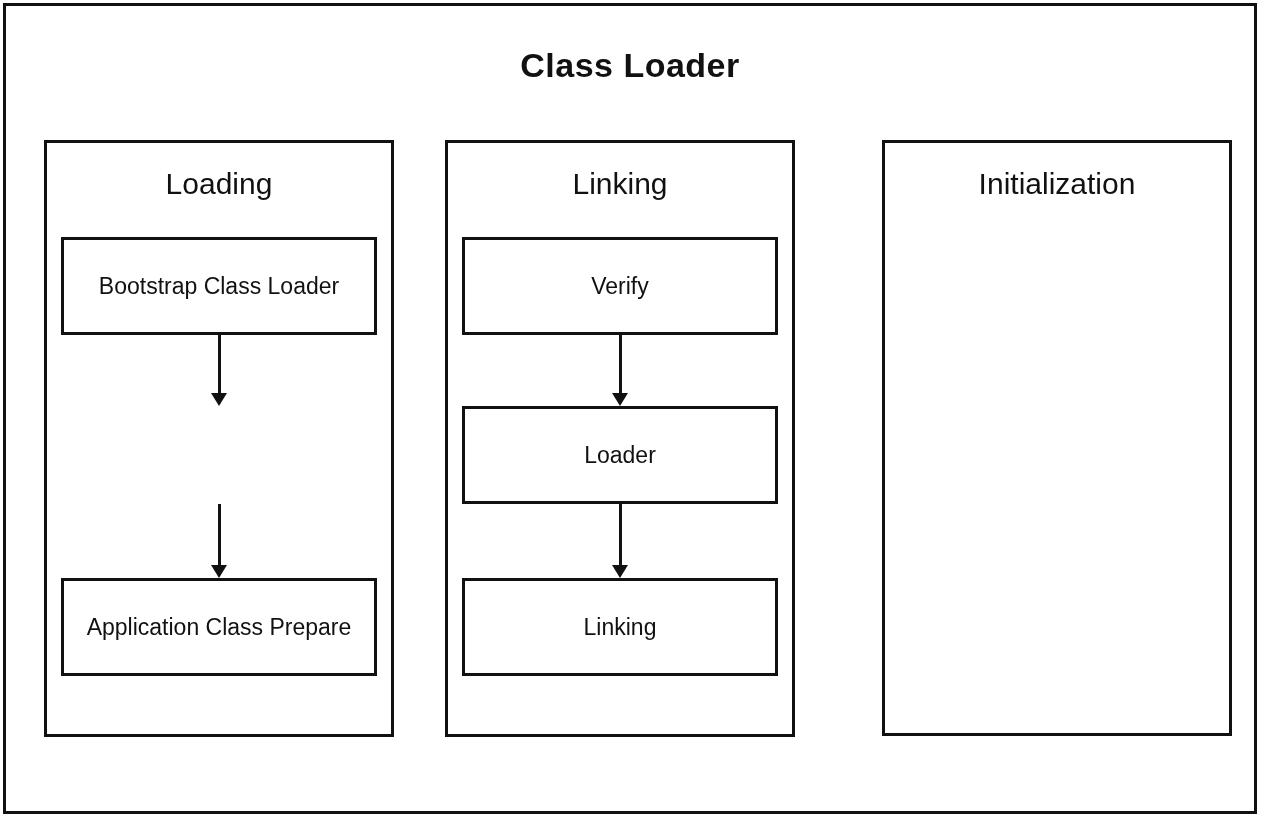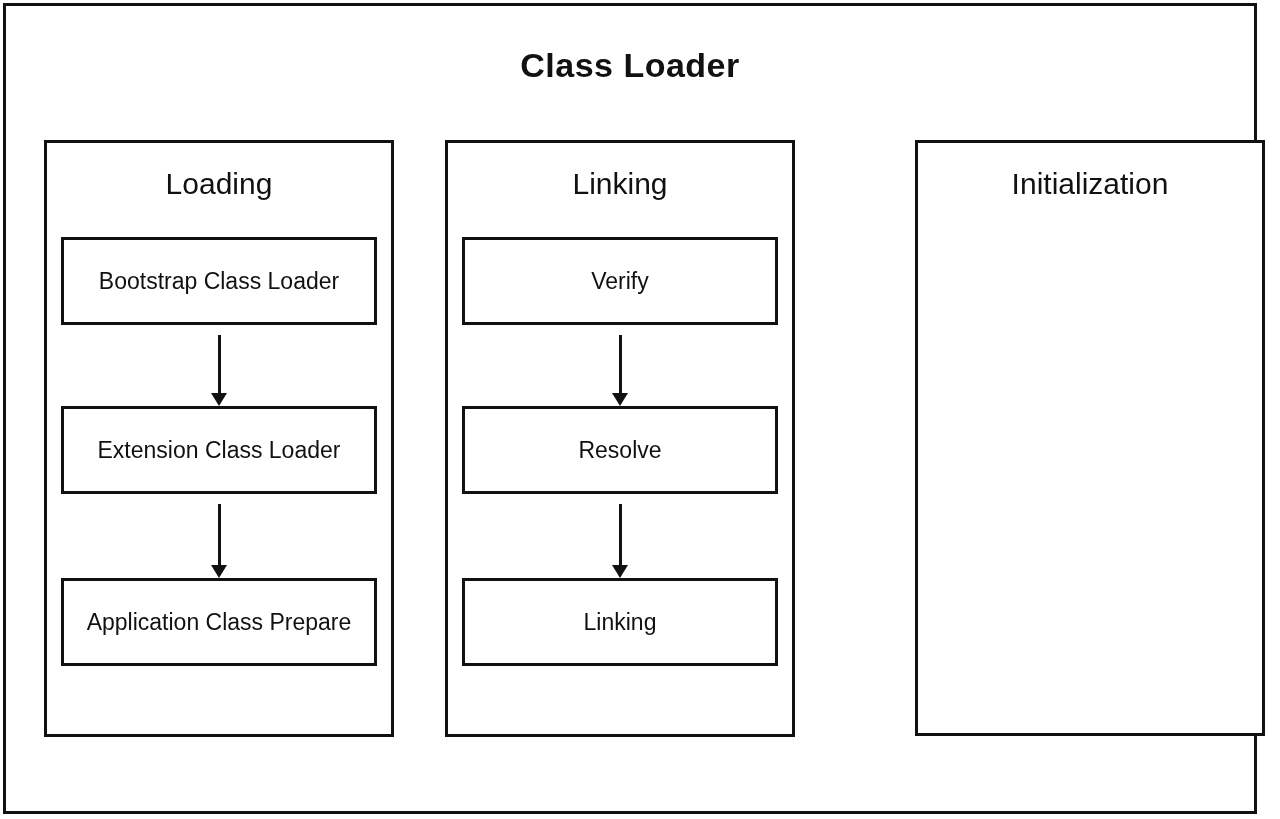--- a/index.html
+++ b/index.html
@@ -39,35 +39,35 @@
     position: absolute;
     top: 140px;
     width: 350px;
     height: 597px;
     border: 3px solid #111111;
     box-sizing: border-box;
     background: #ffffff;
   }
   .panel-loading { left: 44px; }
   .panel-linking { left: 445px; }
-  .panel-initialization { left: 882px; height: 596px; margin-left: 33px; }
+  .panel-initialization { left: 882px; height: 596px; }
   .panel-title {
     position: absolute;
     top: 24px;
     left: 0;
     width: 100%;
     text-align: center;
     font-size: 30px;
     font-weight: 400;
   }
   .node-box {
     position: absolute;
     left: 14px;
     width: 316px;
-    height: 88px;
+    height: 98px;
     border: 3px solid #111111;
     box-sizing: border-box;
     display: flex;
     align-items: center;
     justify-content: center;
     text-align: center;
     font-size: 23px;
     background: #ffffff;
   }
   .node-1 { top: 94px; }
@@ -109,41 +109,40 @@
   <div class="panel panel-loading">
     <div class="panel-title">Loading</div>
 
     <div class="node-box node-1">Bootstrap Class Loader</div>
 
     <div class="arrow arrow-1">
       <div class="shaft"></div>
       <div class="head"></div>
     </div>
 
-    <div class="node-box node-2">Extension Class Loader</div>
 
     <div class="arrow arrow-2">
       <div class="shaft"></div>
       <div class="head"></div>
     </div>
 
     <div class="node-box node-3">Application Class Prepare</div>
   </div>
 
   <div class="panel panel-linking">
     <div class="panel-title">Linking</div>
 
     <div class="node-box node-1">Verify</div>
 
     <div class="arrow arrow-1">
       <div class="shaft"></div>
       <div class="head"></div>
     </div>
 
-    <div class="node-box node-2">Resolve</div>
+    <div class="node-box node-2">Loader</div>
 
     <div class="arrow arrow-2">
       <div class="shaft"></div>
       <div class="head"></div>
     </div>
 
     <div class="node-box node-3">Linking</div>
   </div>
 
   <div class="panel panel-initialization">

